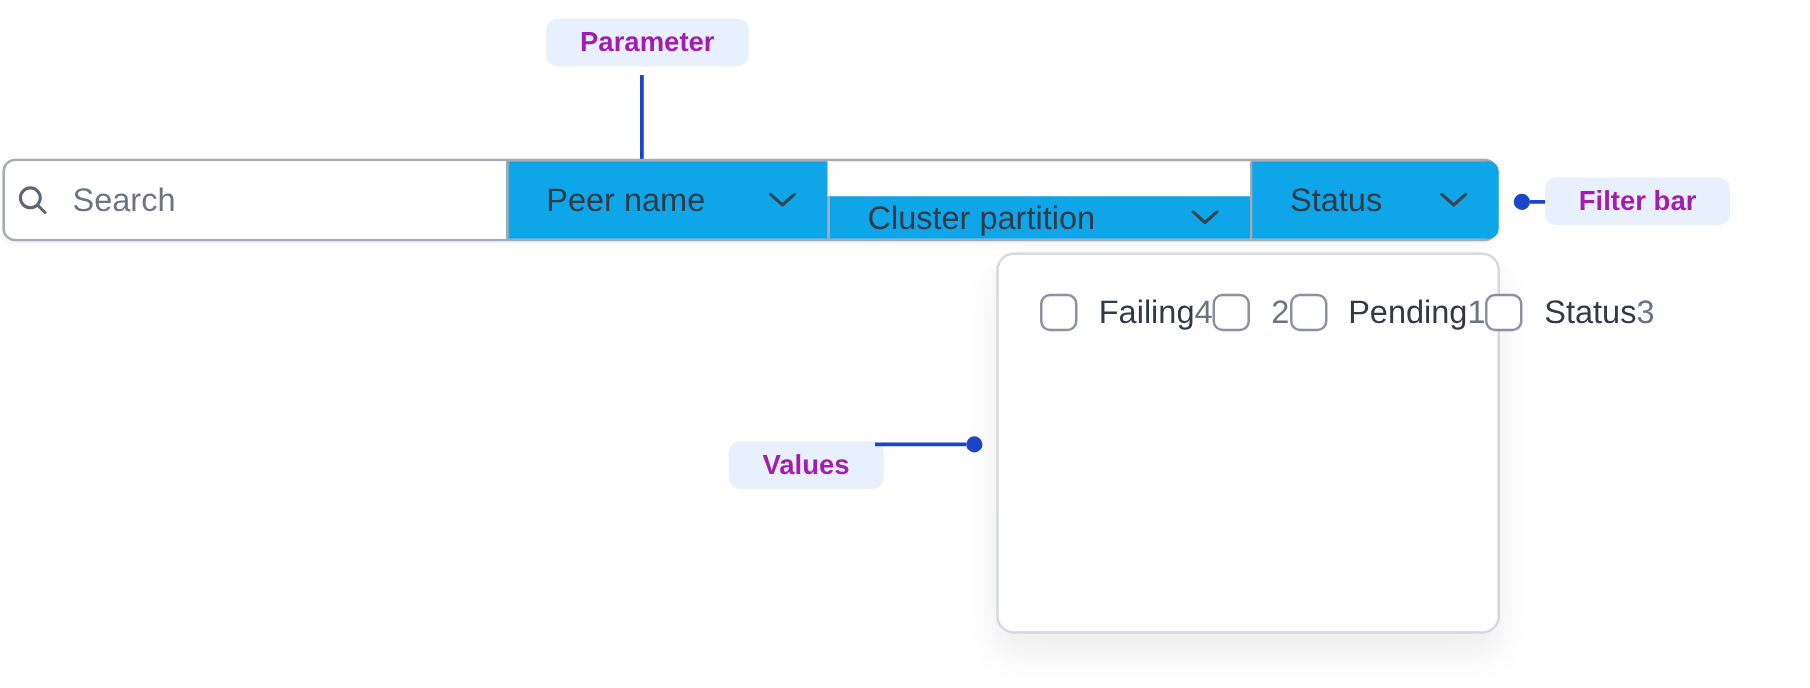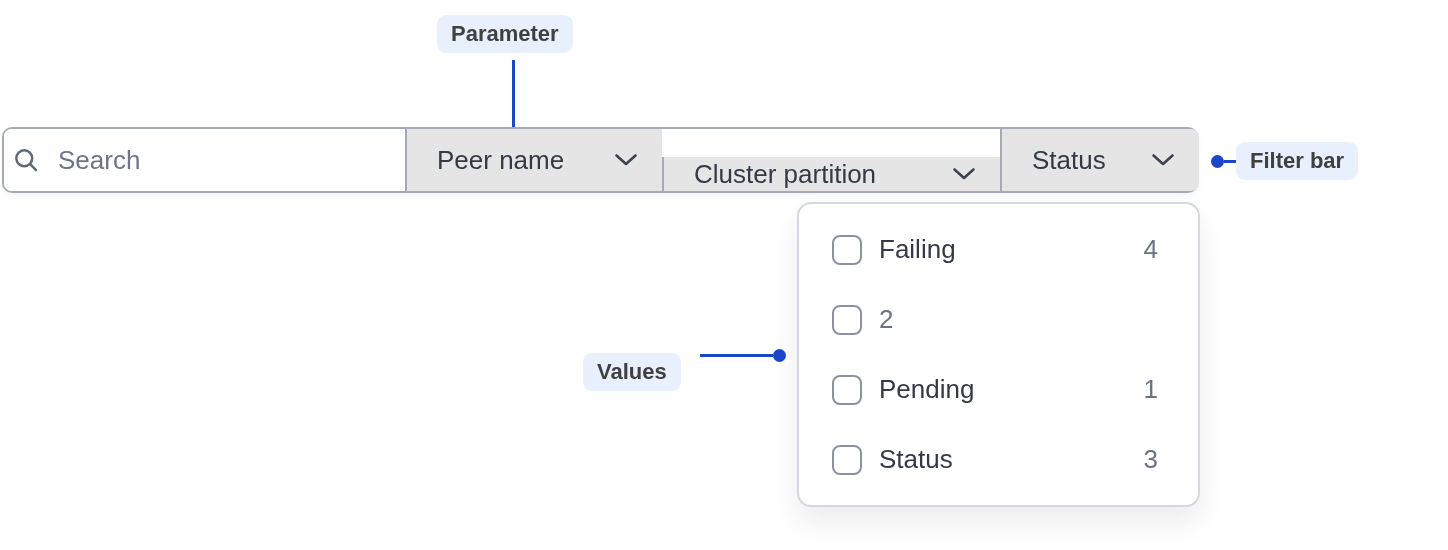--- a/index.html
+++ b/index.html
@@ -8,25 +8,25 @@
     width: 1448px; height: 550px;
     position: relative;
     font-family: "Liberation Sans", "DejaVu Sans", sans-serif;
     overflow: hidden;
   }
 
   
   .badge {
     position: absolute;
     background: #e9f0fd;
-    color: #404040;
+    color: #a21caf;
     font-size: 22px;
     font-weight: 600;
     line-height: 1;
-    padding: 8px 14px;
+    padding: 8px 27px;
     border-radius: 9px;
     white-space: nowrap;
   }
   .badge-parameter { left: 437px; top: 15px; }
   .badge-values    { left: 583px; top: 353px; }
   .badge-filterbar { left: 1236px; top: 142px; }
 
   .connector { position: absolute; background: #1c46c8; }
   .line-parameter { left: 512px; top: 60px;  width: 3px;  height: 78px; }
   .line-values    { left: 700px; top: 354px; width: 73px; height: 3px; }
@@ -78,21 +78,21 @@
     font-size: 26px;
     color: #333a46;
     padding-right: 12px;
   }
   .search-input::placeholder { color: #6d7584; opacity: 1; }
 
   .dd-button {
     display: flex;
     align-items: center;
     justify-content: space-between;
-    background: #e5e5e5;
+    background: #0ea5e9;
     border: none;
     border-left: 2px solid #a5aab4;
     padding: 0 24px 0 30px;
     font-family: "Liberation Sans", "DejaVu Sans", sans-serif;
     font-size: 26px;
     color: #333a46;
     cursor: pointer;
     text-align: left;
   }
   .dd-peer    { flex: 0 0 257px; }
@@ -105,21 +105,21 @@
   .panel {
     position: absolute;
     left: 797px; top: 202px;
     width: 403px; height: 305px;
     background: #ffffff;
     border: 2px solid #d5d8de;
     border-radius: 14px;
     box-shadow: 0 16px 28px rgba(26,30,40,0.08);
     padding: 30px 40px 30px 33px;
     display: flex;
-    flex-direction: column;
+    flex-direction: row;
     justify-content: space-between;
   }
   .option-row {
     display: flex;
     align-items: center;
     height: 31px;
     cursor: pointer;
   }
   .checkbox {
     width: 30px; height: 30px;

